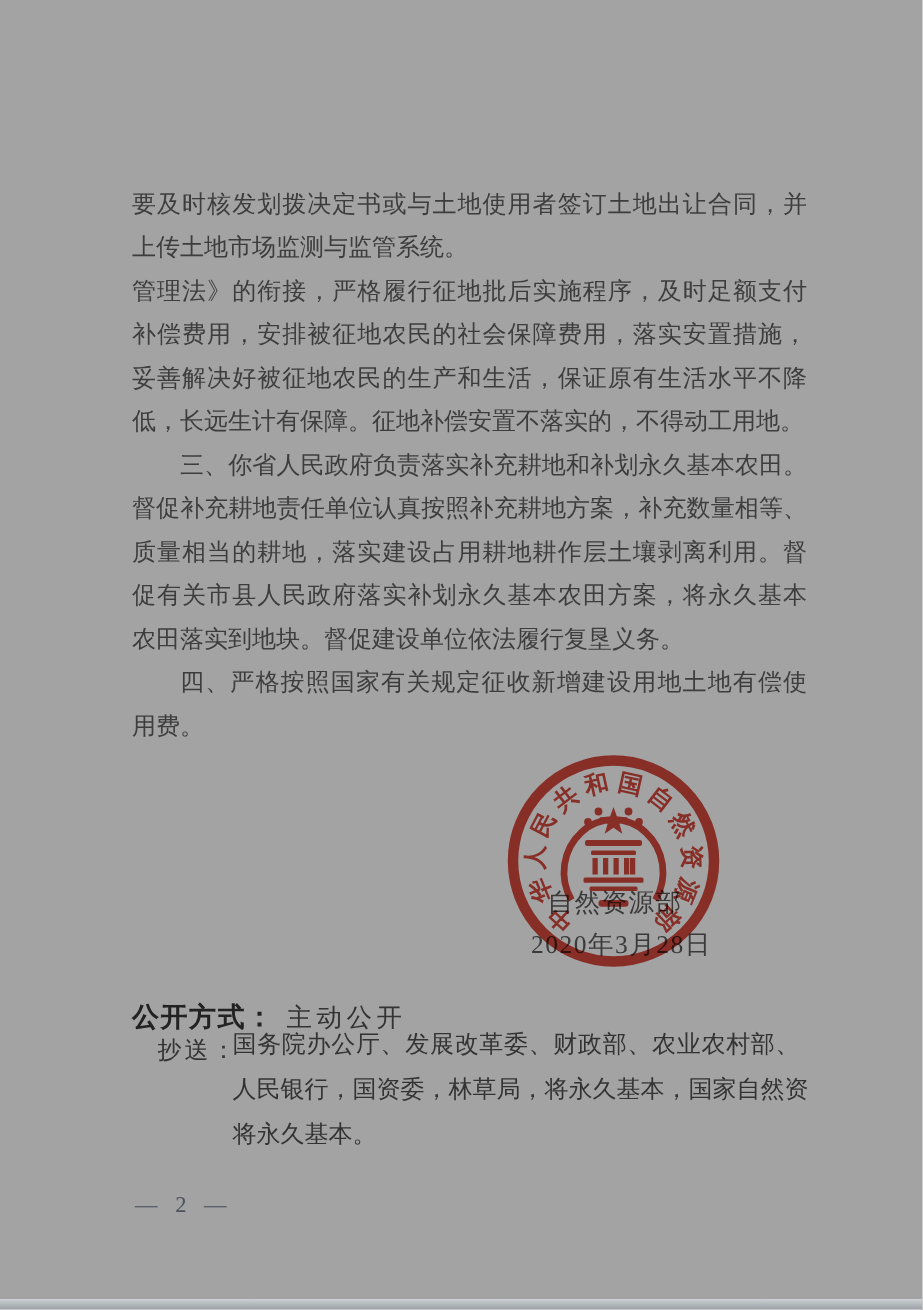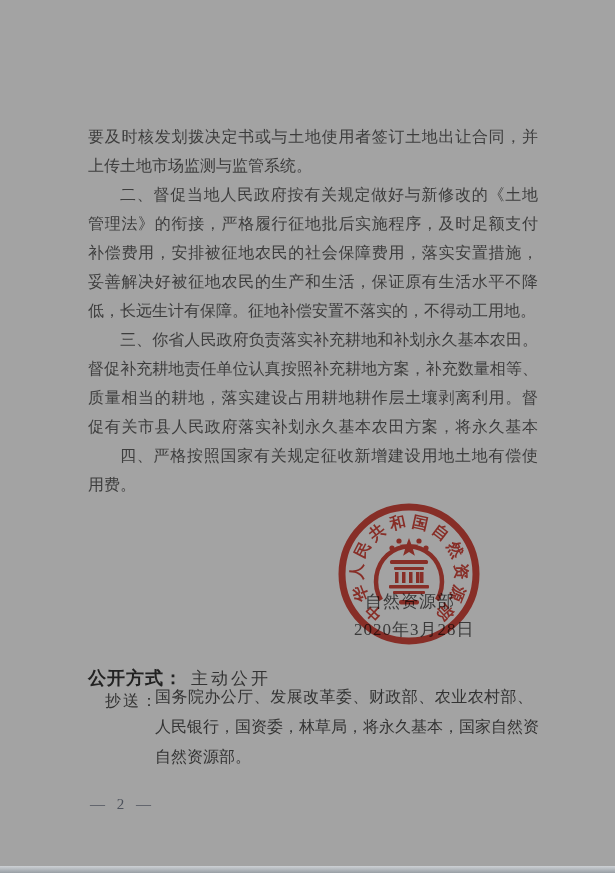--- a/index.html
+++ b/index.html
@@ -85,29 +85,29 @@
   }
 </style>
 </head>
 <body>
 
 <div class="page">
 
   <div class="doc-body">
       <div class="line">要及时核发划拨决定书或与土地使用者签订土地出让合同，并</div>
       <div class="line end">上传土地市场监测与监管系统。</div>
-      <div class="line indent">二、督促当地人民政府按有关规定做好与新修改的《土地</div>
       <div class="line">管理法》的衔接，严格履行征地批后实施程序，及时足额支付</div>
       <div class="line">补偿费用，安排被征地农民的社会保障费用，落实安置措施，</div>
       <div class="line">妥善解决好被征地农民的生产和生活，保证原有生活水平不降</div>
       <div class="line end">低，长远生计有保障。征地补偿安置不落实的，不得动工用地。</div>
       <div class="line indent">三、你省人民政府负责落实补充耕地和补划永久基本农田。</div>
       <div class="line">督促补充耕地责任单位认真按照补充耕地方案，补充数量相等、</div>
       <div class="line">质量相当的耕地，落实建设占用耕地耕作层土壤剥离利用。督</div>
       <div class="line">促有关市县人民政府落实补划永久基本农田方案，将永久基本</div>
+      <div class="line end">农田落实到地块。督促建设单位依法履行复垦义务。</div>
       <div class="line indent">四、严格按照国家有关规定征收新增建设用地土地有偿使</div>
       <div class="line end">用费。</div>
     </div>
 
   <div class="sig-issuer">自然资源部</div>
   <div class="sig-date">2020年3月28日</div>
 
   <svg class="seal" viewBox="0 0 148 148" xmlns="http://www.w3.org/2000/svg">
 
     <circle cx="74" cy="74" r="67" fill="none" stroke="#d0392e" stroke-width="7"></circle>
@@ -154,20 +154,20 @@
 
   <div class="disclosure">
     <span class="dis-label">公开方式：</span><span class="dis-value">主动公开</span>
   </div>
 
   <div class="cc">
     <span class="cc-label">抄送：</span>
     <div class="cc-lines">
         <div class="cc-line">国务院办公厅、发展改革委、财政部、农业农村部、</div>
         <div class="cc-line">人民银行，国资委，林草局，将永久基本，国家自然资</div>
-        <div class="cc-line end">自然资源部。</div>
+        <div class="cc-line end">将永久基本。</div>
       </div>
   </div>
 
   <div class="page-number">— 2 —</div>
 
   <div class="scan-edge"></div>
 </div>
 
 </body></html>

